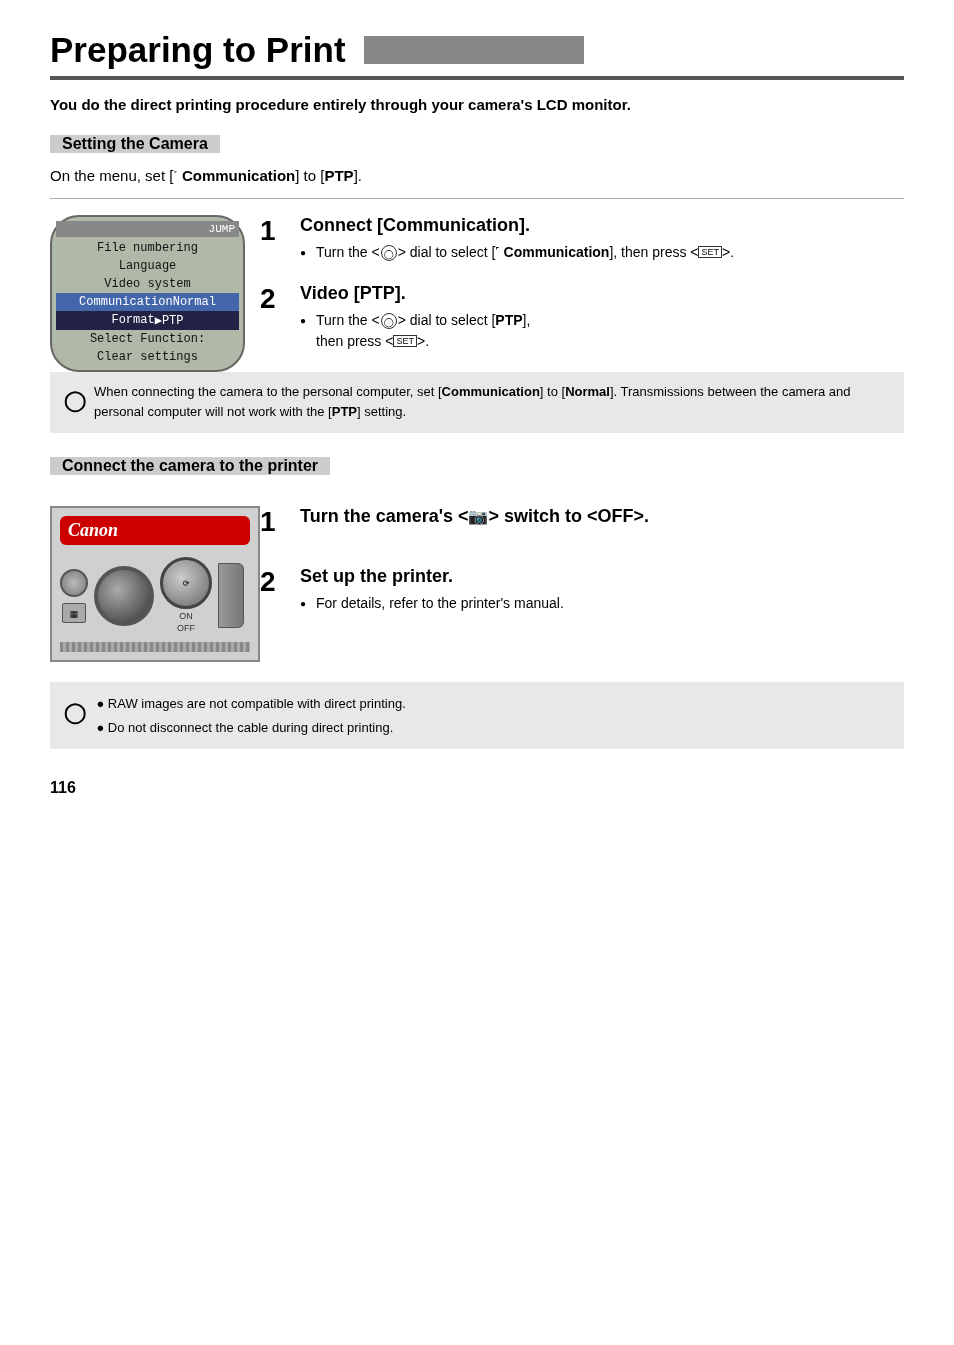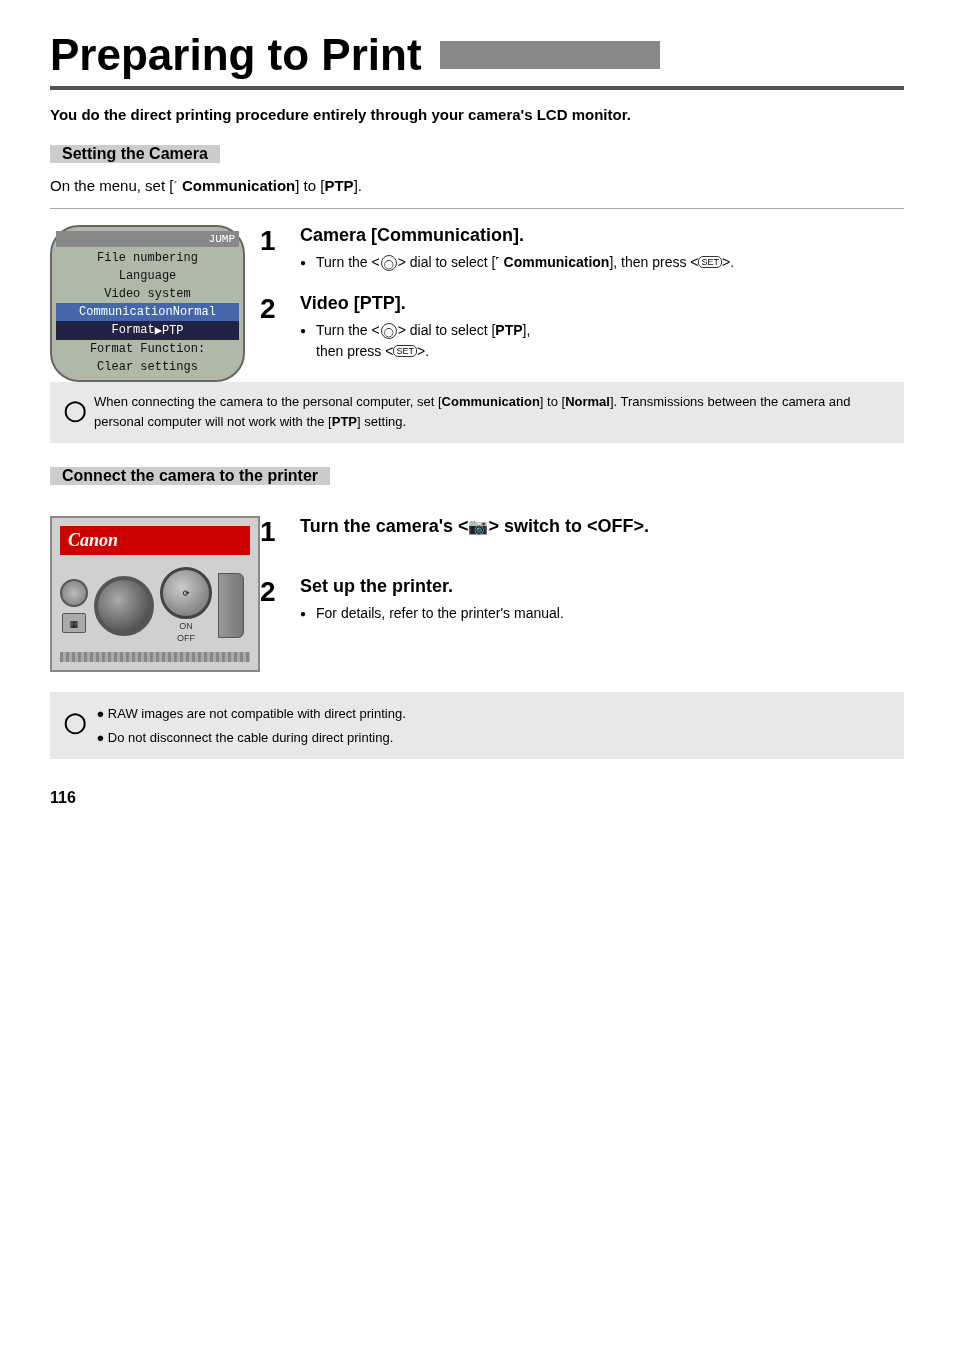--- a/index.html
+++ b/index.html
@@ -8,21 +8,21 @@
       min-height: 1345px;
       background: #fff;
       font-family: Arial, Helvetica, sans-serif;
       font-size: 15px;
       color: #000;
       padding: 30px 50px 30px 50px;
     }
 
     
     .page-title {
-      font-size: 44px;
+      font-size: 35px;
       font-weight: bold;
       border-bottom: 4px solid #555;
       padding-bottom: 6px;
       margin-bottom: 14px;
       display: flex;
       align-items: center;
       gap: 18px;
     }
     .page-title .title-bar {
       display: inline-block;
@@ -163,20 +163,21 @@
     }
     .canon-logo-bar {
       background: #cc0000;
       color: #fff;
       font-weight: bold;
       font-size: 18px;
       font-style: italic;
       padding: 4px 8px;
       margin-bottom: 8px;
       font-family: serif;
+      border-radius: 6px;
     }
 
     
     .bottom-note {
       background: #e8e8e8;
       padding: 10px 14px;
       margin-top: 20px;
       display: flex;
       gap: 10px;
       font-size: 13px;
@@ -202,21 +203,21 @@
       height: 16px;
       text-align: center;
       line-height: 16px;
       font-size: 9px;
       vertical-align: middle;
       margin: 0 1px;
     }
     .sym-set {
       font-size: 9px;
       border: 1px solid #333;
-      border-radius: 5px;
+      border-radius: 0;
       padding: 0 2px;
       vertical-align: middle;
     }
 
     .steps-two-col {
       display: flex;
       gap: 0;
     }
     .steps-two-col .col-left {
       width: 210px;
@@ -270,35 +271,35 @@
       </div>
       <div class="lcd-row selected">
         <span>Communication</span>
           <span>Normal</span>
       </div>
       <div class="lcd-row active">
         <span>Format</span>
           <span>▶PTP</span>
       </div>
       <div class="lcd-row">
-        <span>Format Function:</span>
+        <span>Select Function:</span>
           <span></span>
       </div>
       <div class="lcd-row">
         <span>Clear settings</span>
           <span></span>
       </div>
     </div>
   </div>
   <div class="col-right">
 
     <div class="step">
       <div class="step-number">1</div>
       <div class="step-content">
-        <h3>Camera [Communication].</h3>
+        <h3>Connect [Communication].</h3>
         <ul>
           <li>
             Turn the &lt;<span class="sym">◯</span>&gt; dial to select [<span style="font-size:13px;">˹</span><span class="bold"> Communication</span>], then press &lt;<span class="sym-set">SET</span>&gt;.
           </li>
         </ul>
       </div>
     </div>
 
     <div class="step">
       <div class="step-number">2</div>

